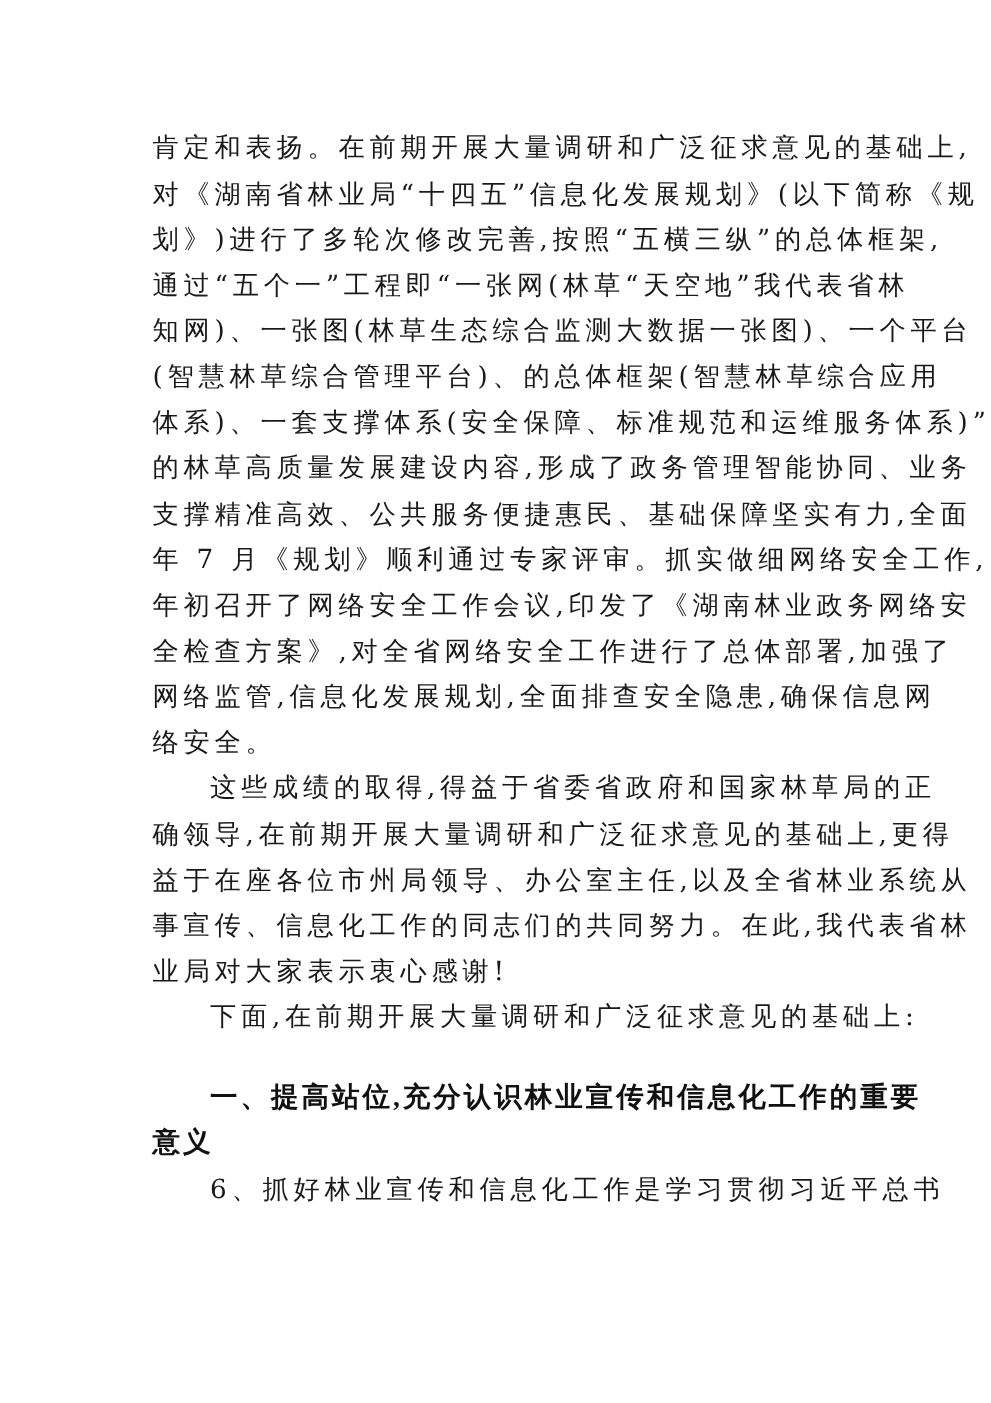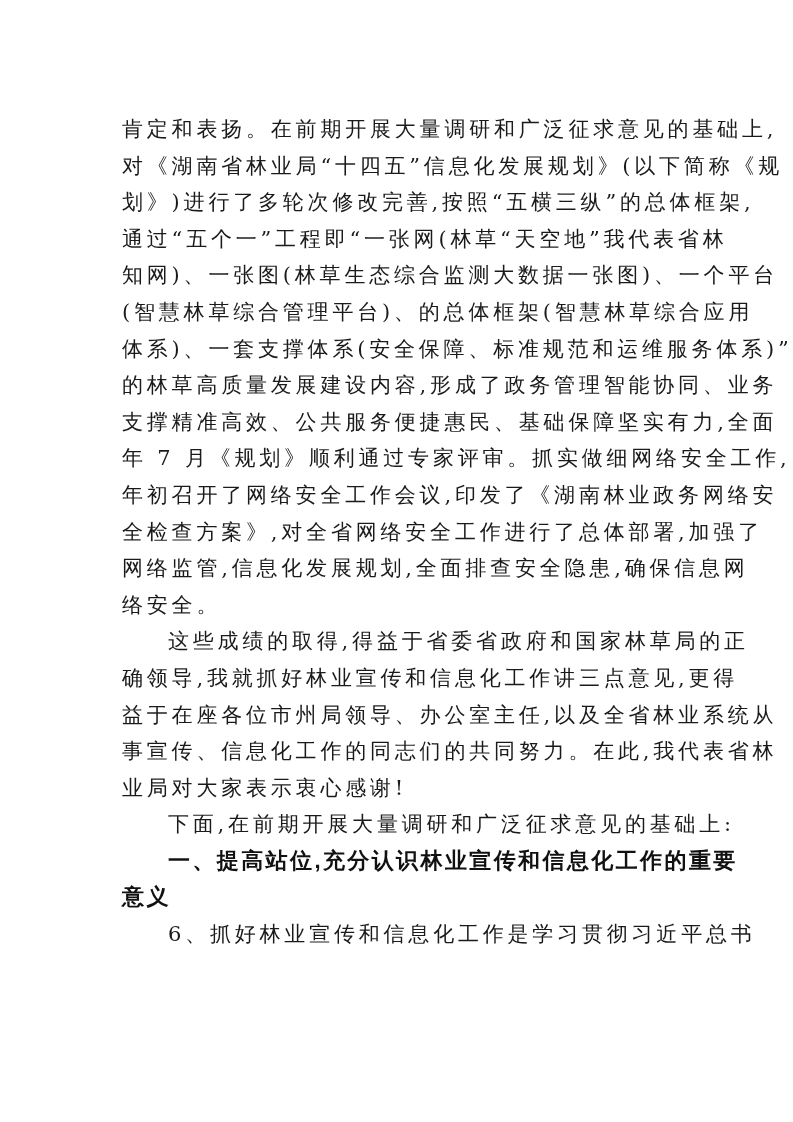--- a/index.html
+++ b/index.html
@@ -9,43 +9,44 @@
     }
     body {
       width: 793px;
       height: 1122px;
       position: relative;
       overflow: hidden;
     }
     .page {
       position: absolute;
       left: 122px;
-      top: 111px;
+      top: 100px;
       width: 552px;
       color: #1a1a1a;
       font-family: "DejaVu Serif", "Liberation Serif", serif;
       font-size: 21px;
       line-height: 36.6px;
       letter-spacing: 3.8px;
     }
     .line {
       display: block;
       white-space: nowrap;
       height: 36.6px;
       overflow: visible;
     }
     .indent {
       padding-left: 46px;
     }
     .heading {
-      font-family: Liberation Sans, sans-serif;
+      font-family: Liberation Serif, serif;
       font-weight: bold;
       font-size: 22px;
       letter-spacing: 2.4px;
       color: #111111;
+      margin-top: 28px;
     }
   </style>
 </head>
 <body>
 
 <div class="page">
 
   <div class="para">
     <span class="line">肯定和表扬。在前期开展大量调研和广泛征求意见的基础上,</span>
     <span class="line">对《湖南省林业局“十四五”信息化发展规划》(以下简称《规</span>
@@ -58,21 +59,21 @@
     <span class="line">支撑精准高效、公共服务便捷惠民、基础保障坚实有力,全面</span>
     <span class="line">年 7 月《规划》顺利通过专家评审。抓实做细网络安全工作,</span>
     <span class="line">年初召开了网络安全工作会议,印发了《湖南林业政务网络安</span>
     <span class="line">全检查方案》,对全省网络安全工作进行了总体部署,加强了</span>
     <span class="line">网络监管,信息化发展规划,全面排查安全隐患,确保信息网</span>
     <span class="line">络安全。</span>
   </div>
 
   <div class="para">
     <span class="line indent">这些成绩的取得,得益于省委省政府和国家林草局的正</span>
-    <span class="line">确领导,我就抓好林业宣传和信息化工作讲三点意见,更得</span>
+    <span class="line">确领导,在前期开展大量调研和广泛征求意见的基础上,更得</span>
     <span class="line">益于在座各位市州局领导、办公室主任,以及全省林业系统从</span>
     <span class="line">事宣传、信息化工作的同志们的共同努力。在此,我代表省林</span>
     <span class="line">业局对大家表示衷心感谢!</span>
   </div>
 
   <div class="para">
     <span class="line indent">下面,在前期开展大量调研和广泛征求意见的基础上:</span>
   </div>
 
   <div class="para heading">

